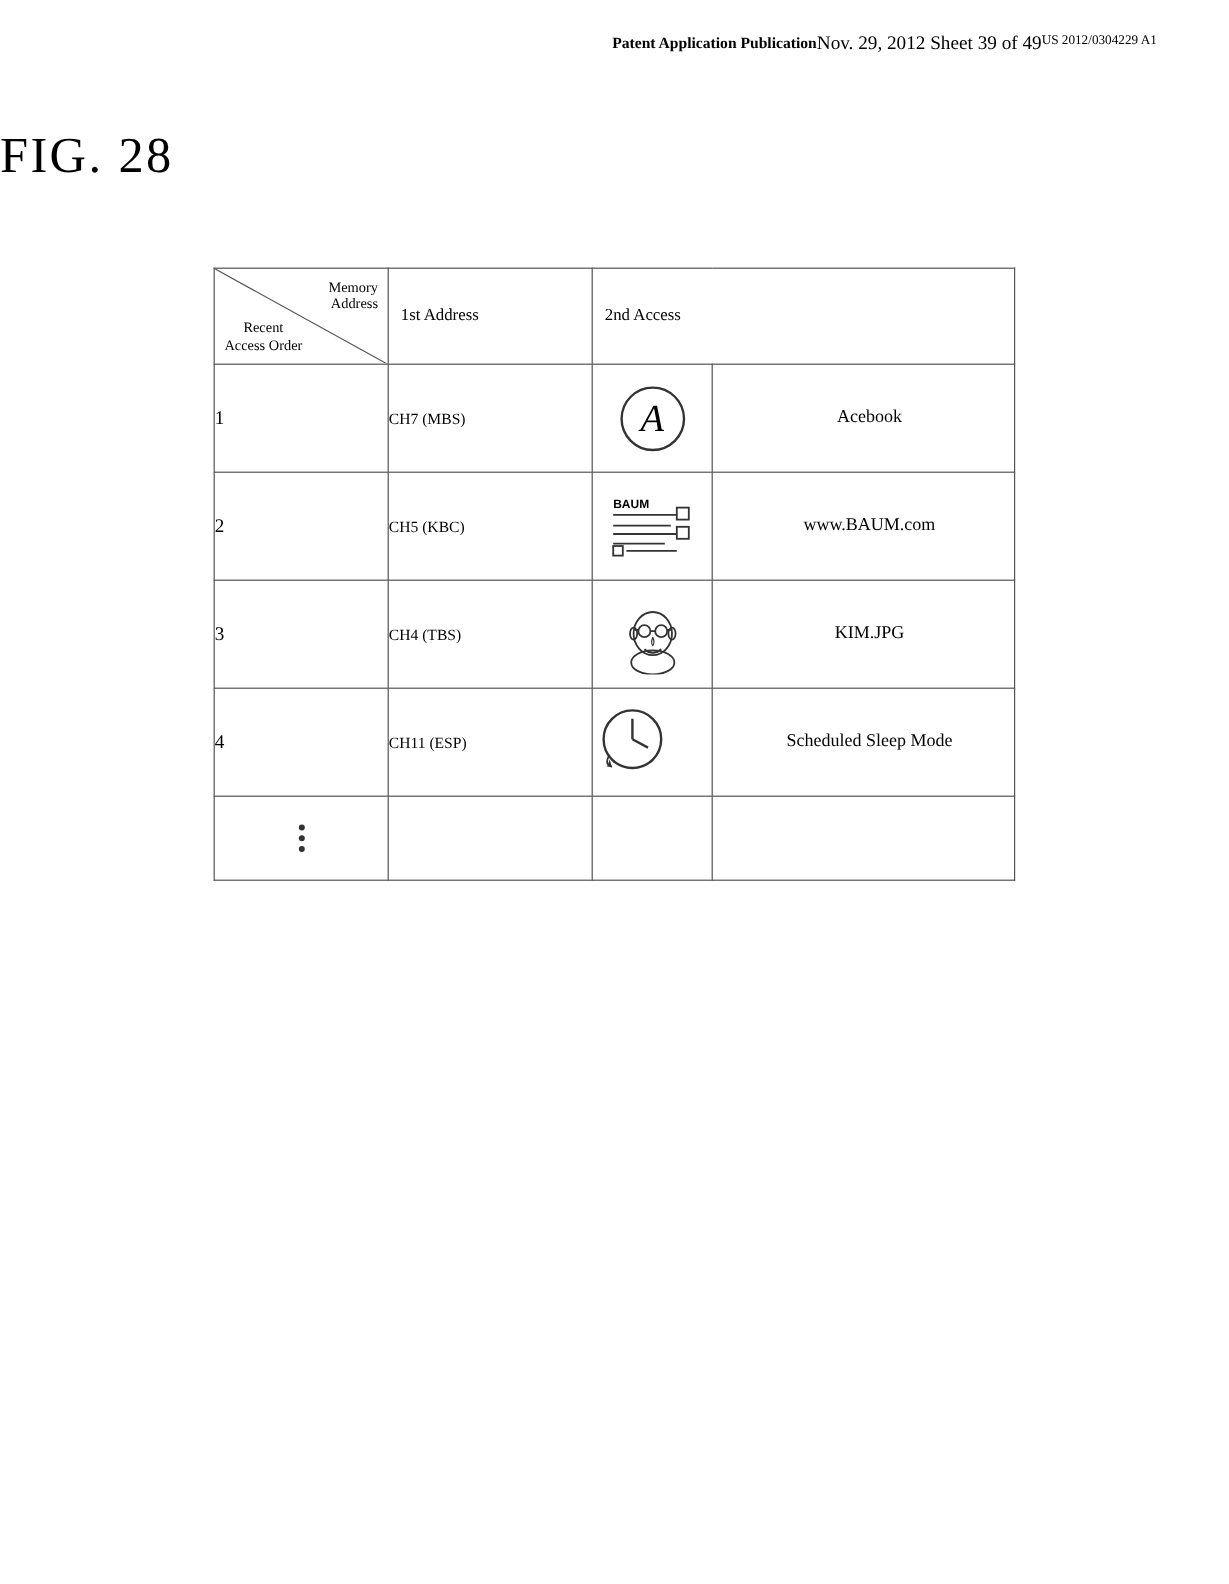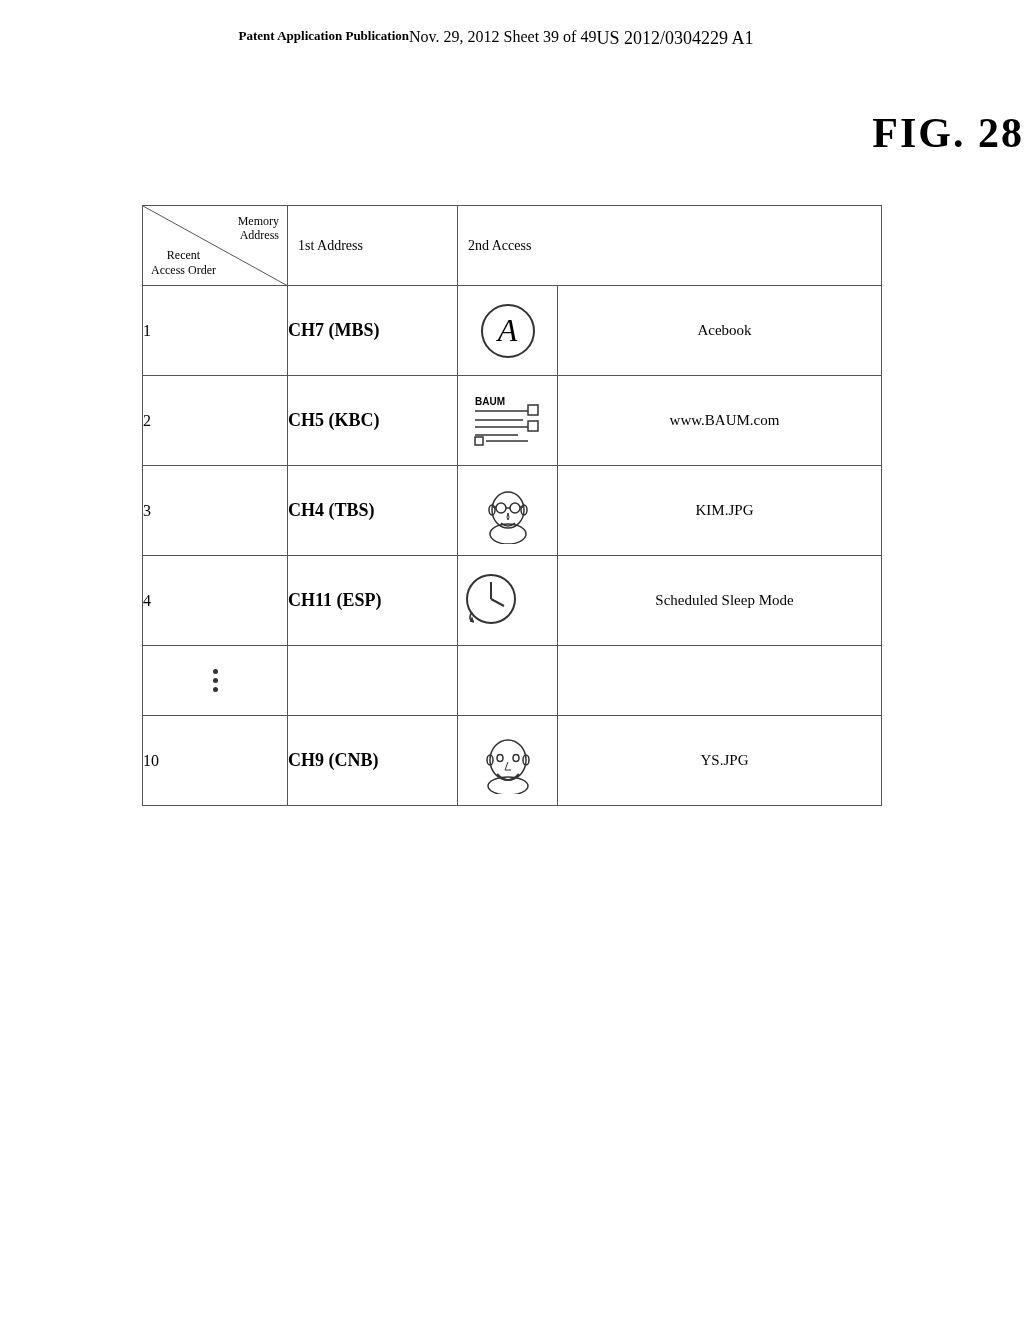--- a/index.html
+++ b/index.html
@@ -7,41 +7,41 @@
       width: 1024px;
       height: 1320px;
       background: #fff;
       font-family: 'Times New Roman', Times, serif;
       position: relative;
       overflow: hidden;
     }
 
     .header {
       display: flex;
-      justify-content: center;
+      justify-content: flex-end;
       align-items: flex-start;
-      padding: 28px 92px 0 60px;
+      padding: 28px 60px 0 60px;
       font-size: 13px;
     }
 
     .header-left { font-weight: bold; }
     .header-center { font-size: 16px; }
-    .header-right { font-size: 18px; }
+    .header-right { font-size: 11px; }
 
     .fig-title {
-      text-align: right;
+      text-align: left;
       font-size: 42px;
-      font-weight: bold;
+      font-weight: normal;
       margin-top: 60px;
       letter-spacing: 2px;
     }
 
     .table-container {
-      margin: 48px auto 0 auto;
-      width: 740px;
+      margin: 69px auto 0 auto;
+      width: 668px;
     }
 
     table {
       border-collapse: collapse;
       width: 100%;
       border: 1.5px solid #333;
     }
 
     td, th {
       border: 1px solid #555;
@@ -94,23 +94,22 @@
     }
 
     .cell-number {
       width: 145px;
       font-size: 16px;
       height: 90px;
     }
 
     .cell-1st {
       width: 170px;
-      font-size: 18px;
+      font-size: 13px;
       height: 90px;
-      font-weight: bold;
     }
 
     .cell-icon {
       width: 100px;
       height: 90px;
       padding: 4px;
     }
 
     .cell-2nd-label {
       font-size: 15px;
@@ -294,41 +293,15 @@
           <div class="dot"></div>
           <div class="dot"></div>
           <div class="dot"></div>
         </div>
       </td>
       <td></td>
       <td></td>
       <td></td>
     </tr>
 
-    <tr>
-      <td class="cell-number">10</td>
-      <td class="cell-1st">CH9 (CNB)</td>
-      <td class="cell-icon">
-
-        <div class="icon-face">
-          <svg width="58" height="62" viewBox="0 0 58 62">
-
-            <ellipse cx="29" cy="54" rx="20" ry="9" fill="none" stroke="#333" stroke-width="1.5"></ellipse>
-
-            <ellipse cx="29" cy="28" rx="18" ry="20" fill="none" stroke="#333" stroke-width="1.5"></ellipse>
-
-            <ellipse cx="21" cy="26" rx="3" ry="3.5" fill="none" stroke="#333" stroke-width="1.5"></ellipse>
-            <ellipse cx="37" cy="26" rx="3" ry="3.5" fill="none" stroke="#333" stroke-width="1.5"></ellipse>
-
-            <path d="M29 30 L26 38 L32 38" fill="none" stroke="#333" stroke-width="1"></path>
-
-            <path d="M18 42 Q29 54 40 42" fill="none" stroke="#333" stroke-width="2"></path>
-
-            <ellipse cx="11" cy="28" rx="3" ry="5" fill="none" stroke="#333" stroke-width="1.5"></ellipse>
-            <ellipse cx="47" cy="28" rx="3" ry="5" fill="none" stroke="#333" stroke-width="1.5"></ellipse>
-          </svg>
-        </div>
-      </td>
-      <td class="cell-2nd-label">YS.JPG</td>
-    </tr>
   </tbody>
     </table>
 </div>
 
 </body></html>

